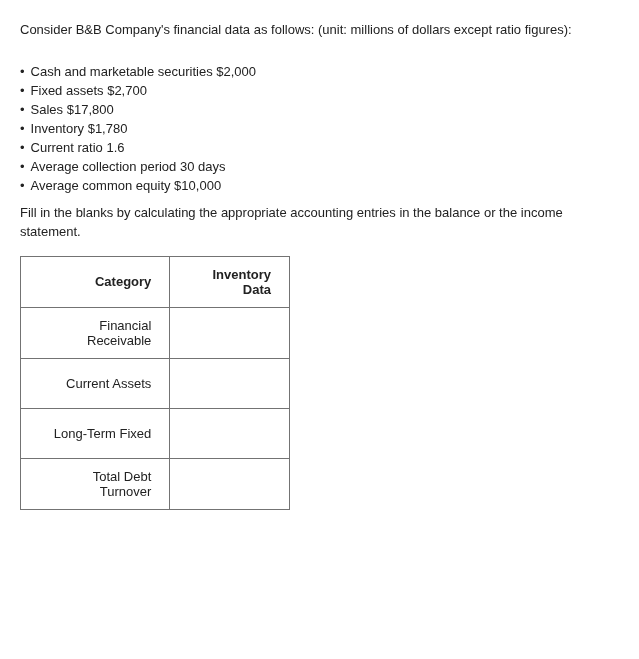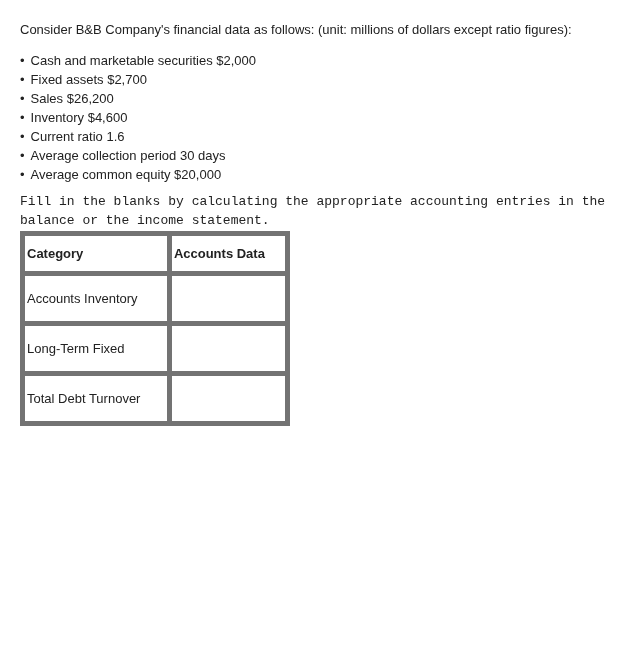--- a/index.html
+++ b/index.html
@@ -13,21 +13,21 @@
       font-family: Arial, sans-serif;
       font-size: 13px;
       color: #222222;
       padding: 20px 20px;
       width: 639px;
       min-height: 659px;
     }
 
     .intro-text {
       line-height: 1.5;
-      margin-bottom: 13px;
+      margin-bottom: 24px;
     }
 
     .bullet-list {
       list-style: none;
       margin: 12px 0 10px 0;
     }
 
     .bullet-list li {
       margin-bottom: 4px;
       display: flex;
@@ -35,34 +35,34 @@
     }
 
     .bullet-list li::before {
       content: "•";
       margin-right: 6px;
       flex-shrink: 0;
     }
 
     .fill-instruction {
       line-height: 1.5;
-      font-family: Liberation Mono, monospace;
+      margin-bottom: 14px;
     }
 
     .financial-table {
       border-collapse: collapse;
       width: 270px;
       border: 1px solid #999999;
     }
 
     .financial-table th,
     .financial-table td {
-      border: 5px solid #737373;
-      padding: 10px 2px;
-      text-align: left;
+      border: 1px solid #737373;
+      padding: 10px 18px;
+      text-align: right;
       vertical-align: middle;
     }
 
     .financial-table th {
       font-weight: bold;
       background-color: #ffffff;
     }
 
     .financial-table td.category-cell {
       width: 150px;
@@ -83,48 +83,52 @@
 <p class="intro-text">Consider B&amp;B Company's financial data as follows: (unit: millions of dollars except ratio figures):</p>
 
 <ul class="bullet-list">
   <li>
     <span>Cash and marketable securities $2,000</span>
   </li>
   <li>
     <span>Fixed assets $2,700</span>
   </li>
   <li>
-    <span>Sales $26,200</span>
+    <span>Sales $17,800</span>
   </li>
   <li>
-    <span>Inventory $4,600</span>
+    <span>Inventory $1,780</span>
   </li>
   <li>
     <span>Current ratio 1.6</span>
   </li>
   <li>
     <span>Average collection period 30 days</span>
   </li>
   <li>
-    <span>Average common equity $20,000</span>
+    <span>Average common equity $10,000</span>
   </li>
 </ul>
 
 <p class="fill-instruction">Fill in the blanks by calculating the appropriate accounting entries in the balance or the income statement.</p>
 
 <table class="financial-table">
   <thead>
     <tr>
       <th class="category-cell">Category</th>
-      <th class="data-cell">Accounts Data</th>
+      <th class="data-cell">Inventory Data</th>
     </tr>
   </thead>
   <tbody>
     <tr>
-      <td class="category-cell">Accounts Inventory</td>
+      <td class="category-cell">Financial Receivable</td>
+      <td class="data-cell"></td>
+    </tr>
+    <tr>
+      <td class="category-cell">Current Assets</td>
       <td class="data-cell"></td>
     </tr>
     <tr>
       <td class="category-cell">Long-Term Fixed</td>
       <td class="data-cell"></td>
     </tr>
     <tr>
       <td class="category-cell">Total Debt Turnover</td>
       <td class="data-cell"></td>
     </tr>

